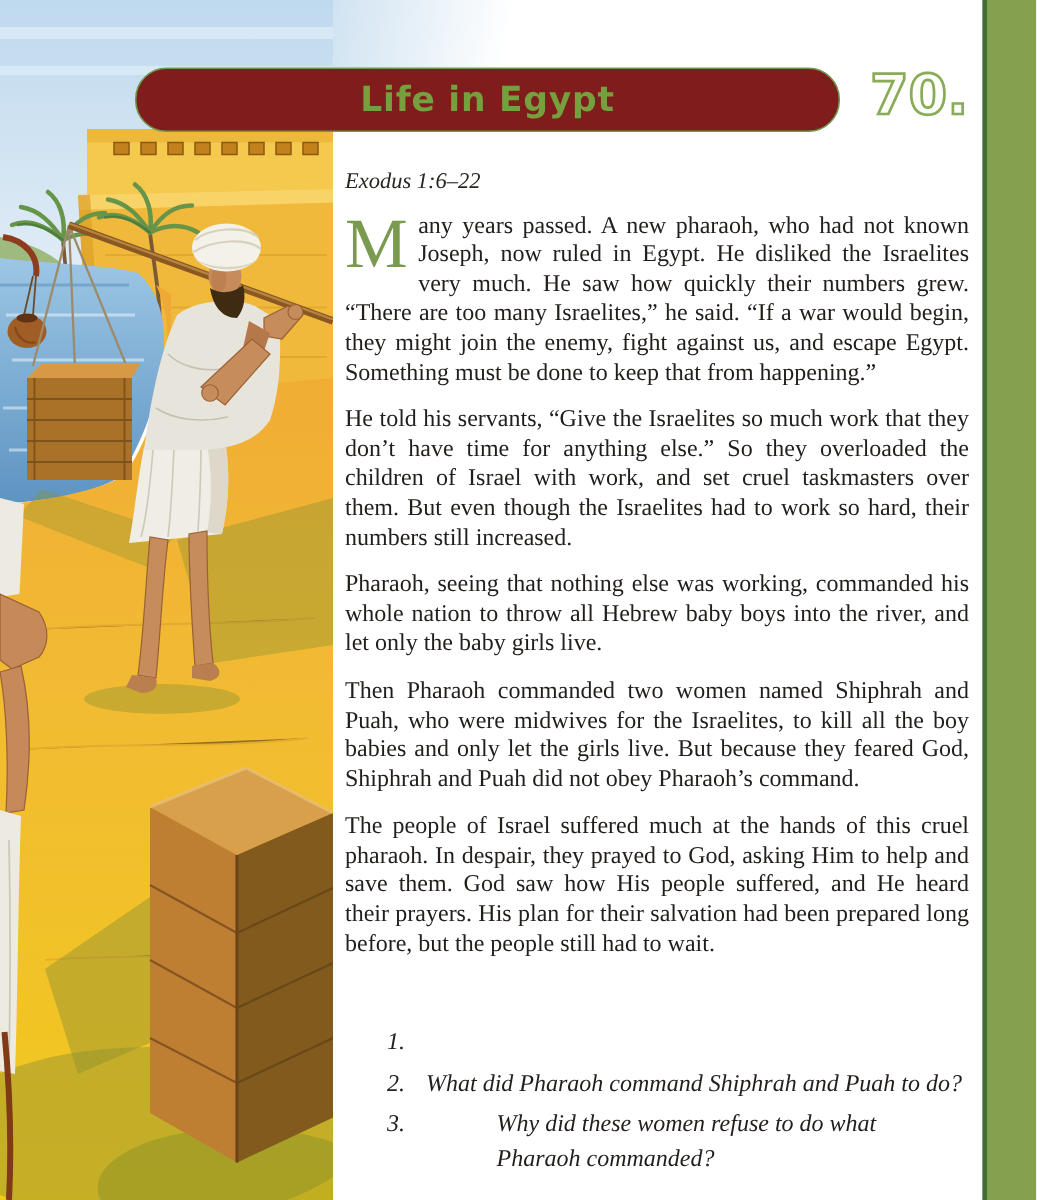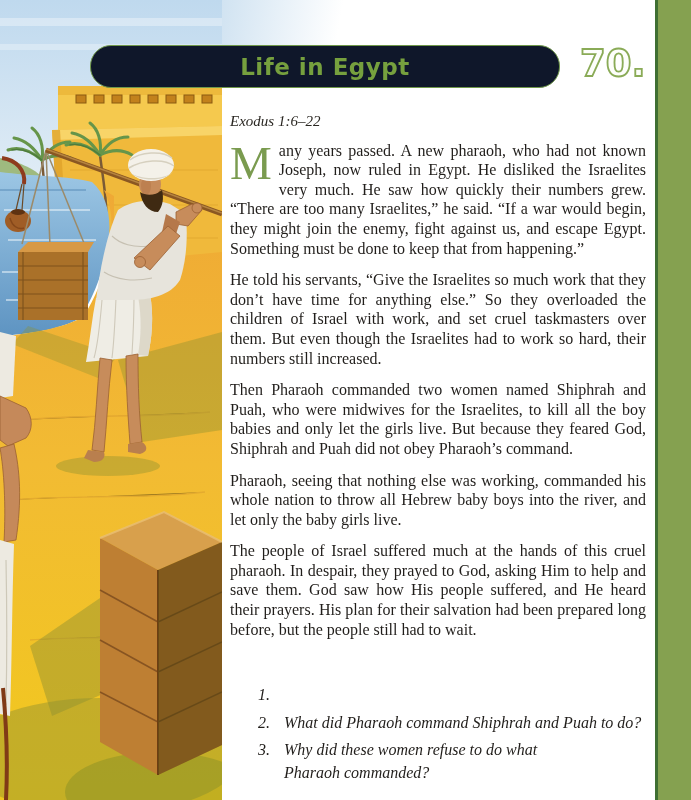--- a/index.html
+++ b/index.html
@@ -12,21 +12,21 @@
     position:absolute;left:218px;top:0;width:140px;height:46px;
     background:linear-gradient(100deg,#cfe2f1 0%,rgba(255,255,255,0) 85%);
   }
   .illustration{position:absolute;left:0;top:0;width:222px;height:800px;}
   .side-band{
     position:absolute;left:655px;top:0;width:36px;height:800px;
     background:#85A150;border-left:3px solid #3F6F33;box-sizing:border-box;
   }
   .title-box{
     position:absolute;left:90px;top:45px;width:470px;height:43px;box-sizing:border-box;
-    background:#0f172a;border:1.6px solid #70984A;border-radius:21px;
+    background:#7f1d1d;border:1.6px solid #70984A;border-radius:21px;
     display:flex;align-items:center;justify-content:center;z-index:5;
   }
   .title-text{
     font-family:"DejaVu Sans", sans-serif;font-weight:bold;font-size:23px;
     color:#76A03E;letter-spacing:.5px;
   }
   .page-number{
     position:absolute;left:580px;top:42px;width:62px;text-align:center;z-index:5;
     font-family:"DejaVu Sans", sans-serif;font-weight:bold;font-size:37px;
     color:#FDFEFB;-webkit-text-stroke:1.8px #8AAB57;
@@ -42,21 +42,21 @@
   .dropcap{
     float:left;color:#7A9B4F;font-size:47px;line-height:.78;
     padding:4px 7px 0 0;
   }
   .questions{
     position:absolute;left:258px;top:684px;width:400px;
     font-style:italic;font-size:16px;line-height:22.5px;color:#211E1B;
   }
   .question{display:flex;margin:0 0 5px 0;}
   .q-num{width:26px;flex:none;}
-  .question.narrow .q-text{max-width:264px;display:inline-block;}
+  .question.narrow .q-text{max-width:264px;display:inline-block;margin-left:47px;}
 </style>
 </head>
 <body>
 
 <div class="page">
 
   <div class="sky-wash"></div>
 
   <div class="illustration" title="Watercolor painting of an Israelite laborer in a white turban carrying a wooden crate on a shoulder pole beside the Nile, with an Egyptian building, palm trees and large wooden crates">
     <svg viewBox="0 0 222 800" width="222" height="800" preserveAspectRatio="none" aria-hidden="true">
@@ -263,22 +263,22 @@
   <div class="title-box">
     <span class="title-text">Life in Egypt</span>
   </div>
 
   <div class="page-number">70.</div>
 
   <div class="text-col">
     <div class="reference">Exodus 1:6–22</div>
     <p class="para"><span class="dropcap">M</span><span>any years passed. A new pharaoh, who had not known Joseph, now ruled in Egypt. He disliked the Israelites very much. He saw how quickly their numbers grew. “There are too many Israelites,” he said. “If a war would begin, they might join the enemy, fight against us, and escape Egypt. Something must be done to keep that from happening.”</span></p>
     <p class="para">He told his servants, “Give the Israelites so much work that they don’t have time for anything else.” So they overloaded the children of Israel with work, and set cruel taskmasters over them. But even though the Israelites had to work so hard, their numbers still increased.</p>
+    <p class="para">Pharaoh, seeing that nothing else was working, commanded his whole nation to throw all Hebrew baby boys into the river, and let only the baby girls live.</p>
     <p class="para">Then Pharaoh commanded two women named Shiphrah and Puah, who were midwives for the Israelites, to kill all the boy babies and only let the girls live. But because they feared God, Shiphrah and Puah did not obey Pharaoh’s command.</p>
-    <p class="para">Pharaoh, seeing that nothing else was working, commanded his whole nation to throw all Hebrew baby boys into the river, and let only the baby girls live.</p>
     <p class="para">The people of Israel suffered much at the hands of this cruel pharaoh. In despair, they prayed to God, asking Him to help and save them. God saw how His people suffered, and He heard their prayers. His plan for their salvation had been prepared long before, but the people still had to wait.</p>
   </div>
 
   <div class="questions">
     <div class="question">
       <span class="q-num">1.</span>
     </div>
     <div class="question">
       <span class="q-num">2.</span>
       <span class="q-text">What did Pharaoh command Shiphrah and Puah to do?</span>

